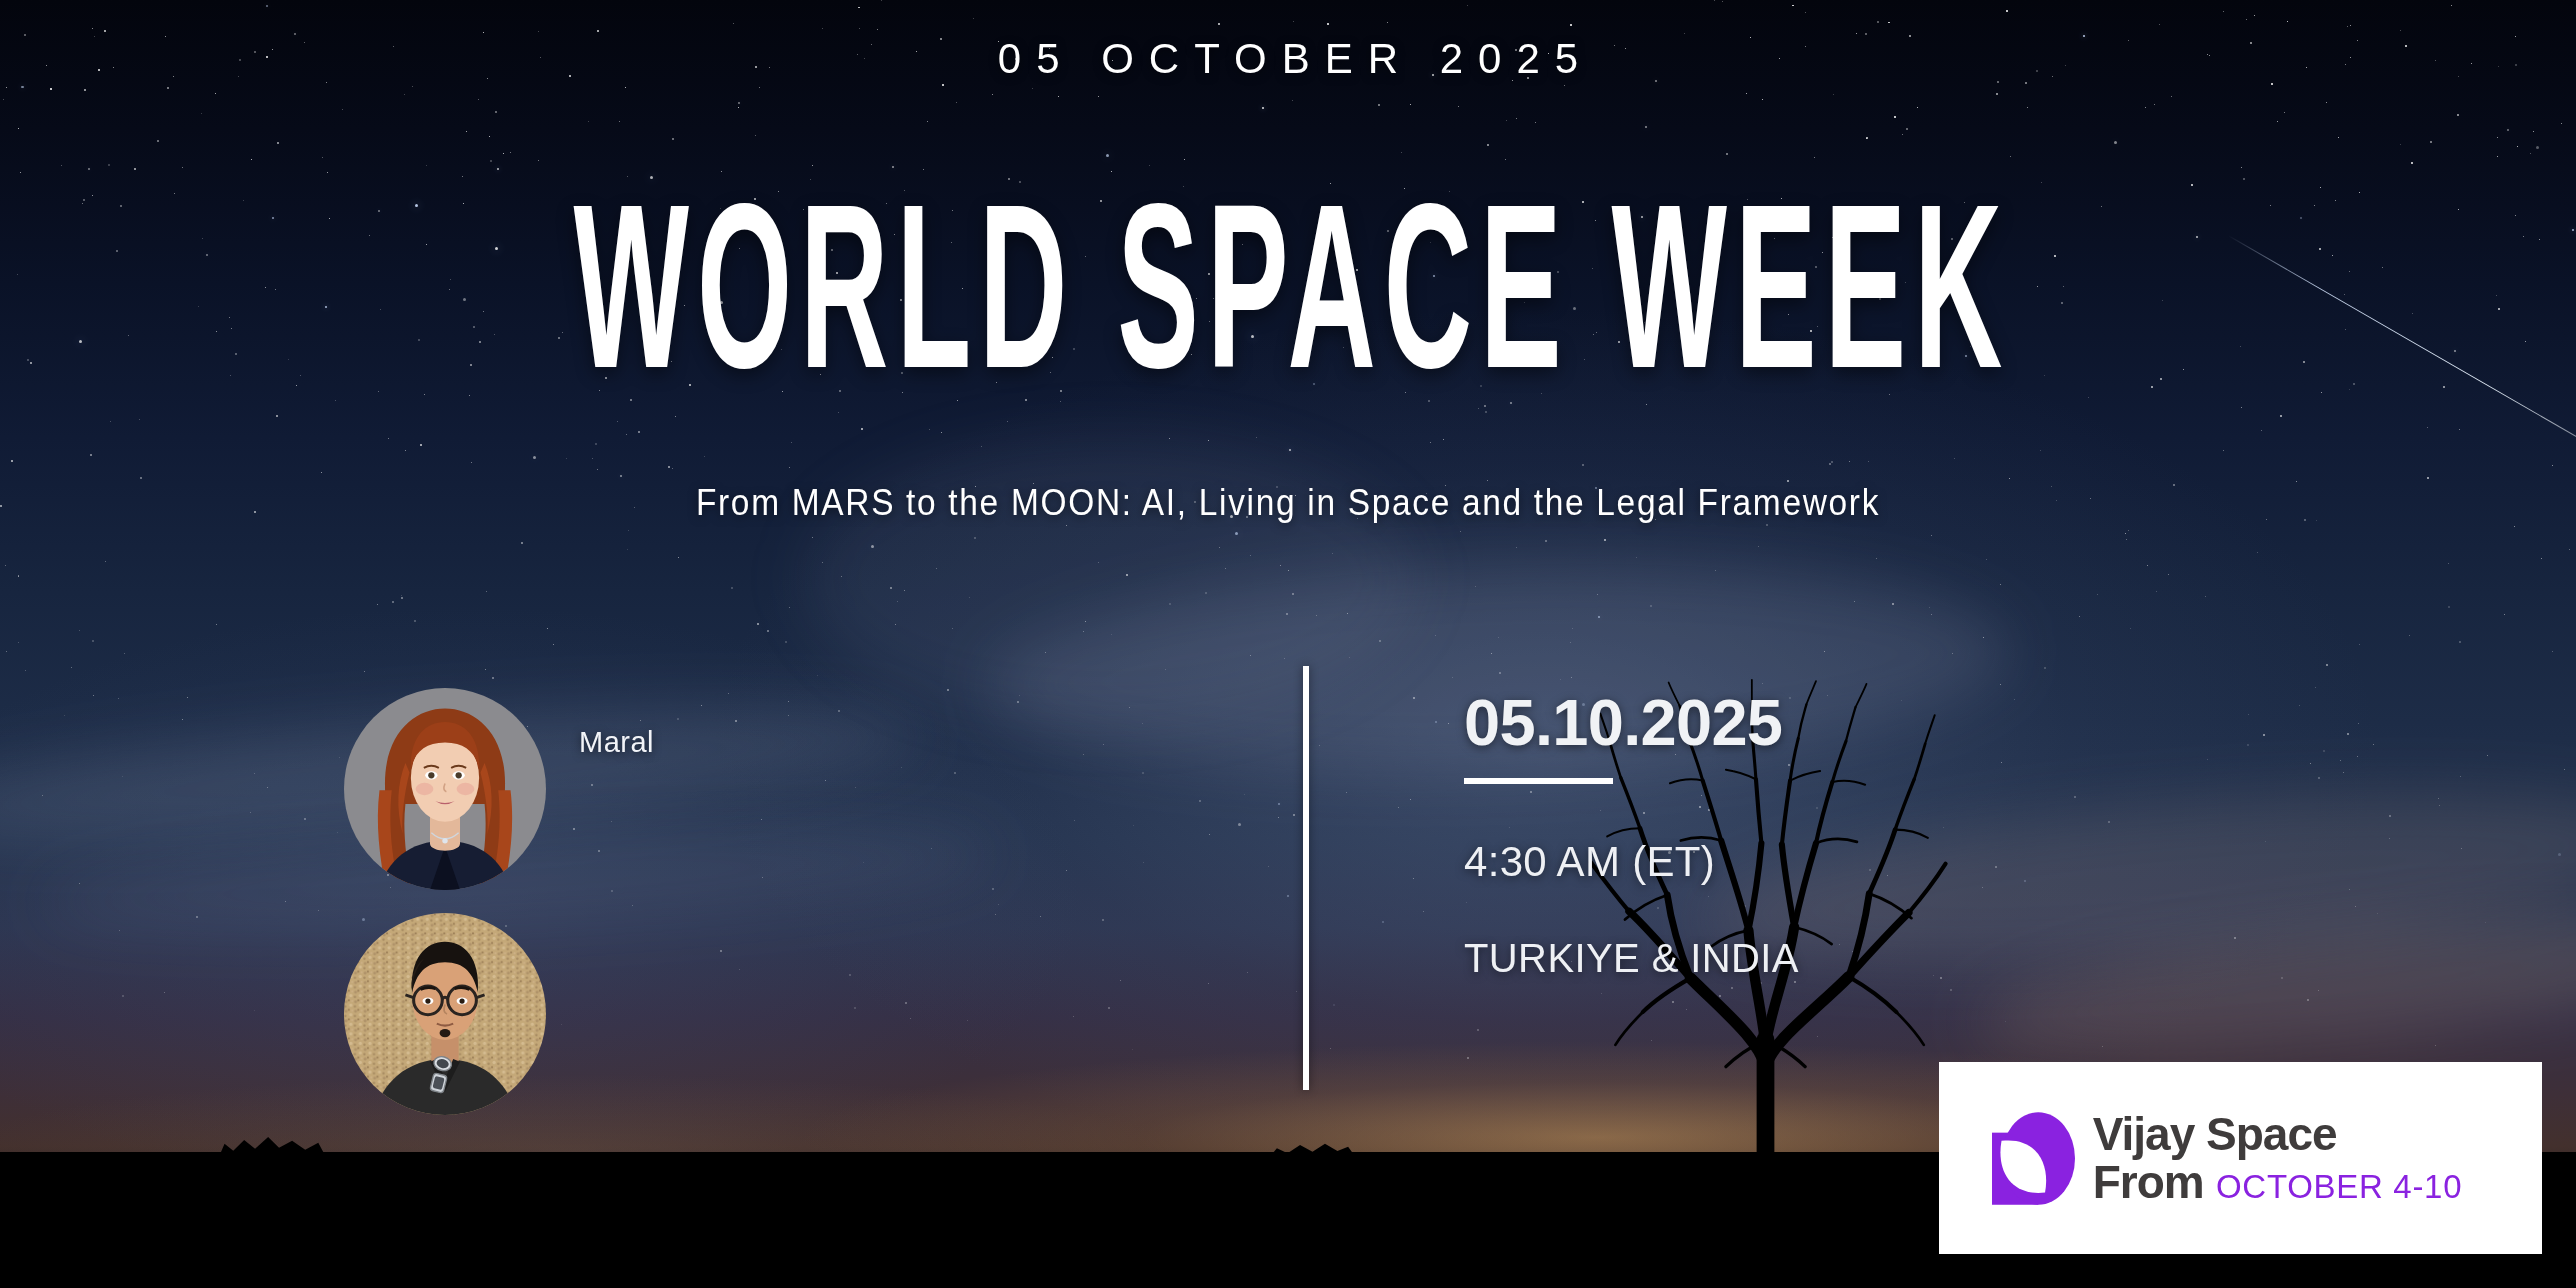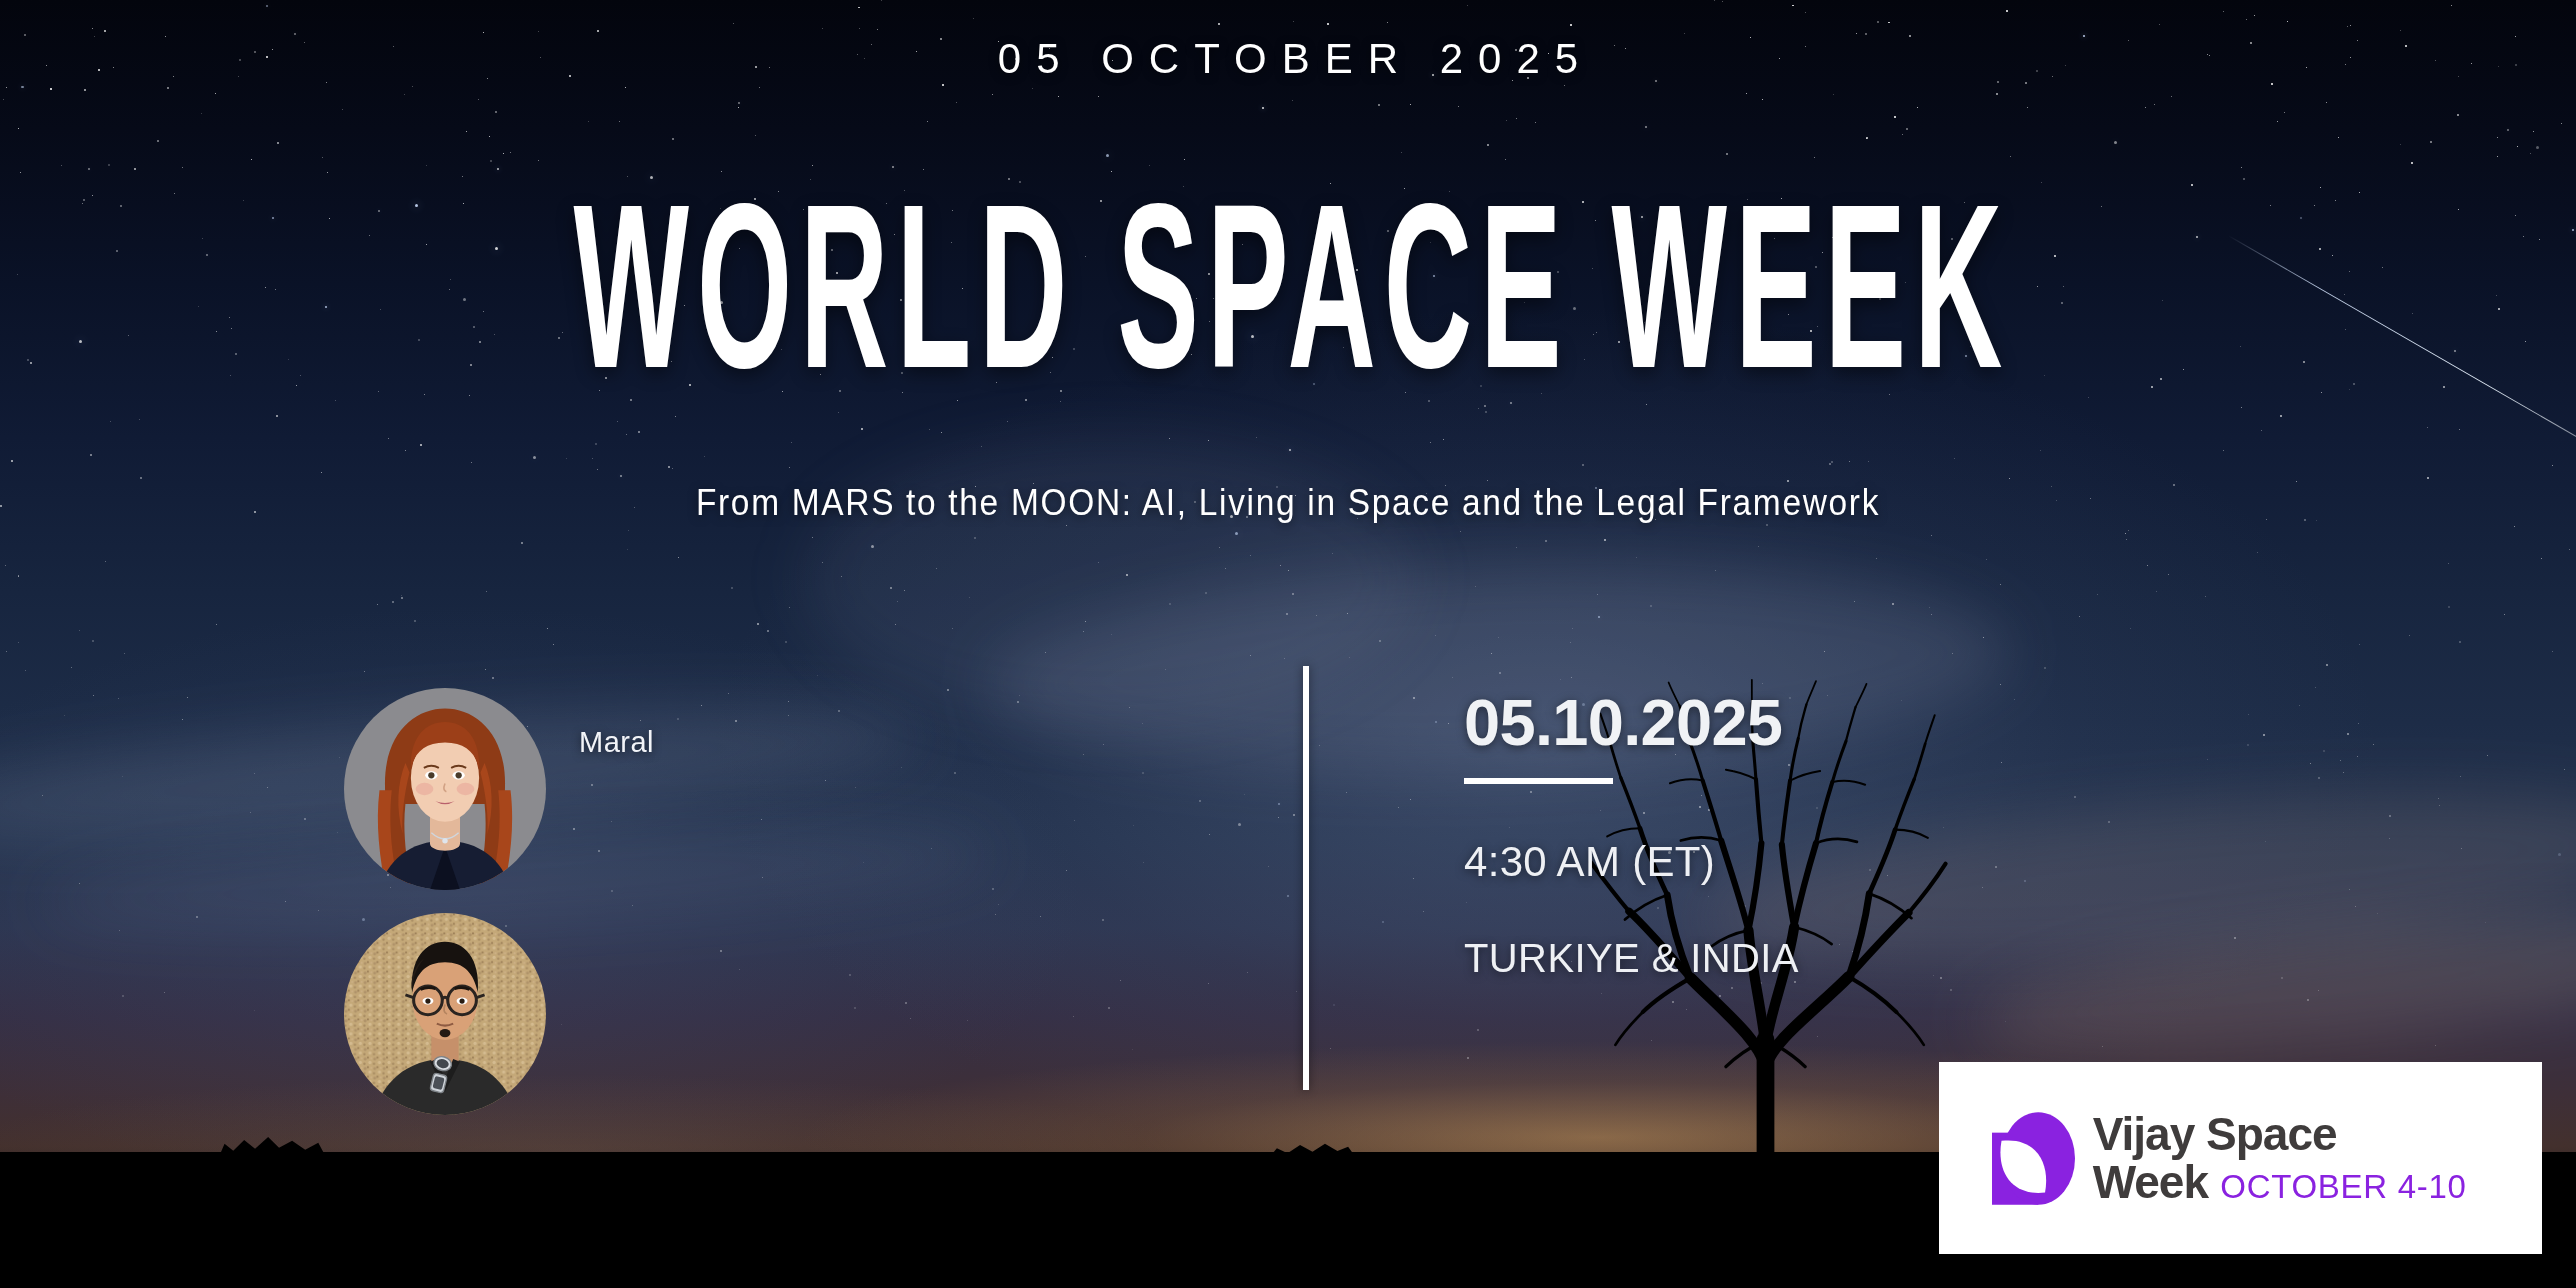--- a/index.html
+++ b/index.html
@@ -1294,20 +1294,20 @@
     <div class="logo-mark">
       <svg viewBox="0 0 122 136">
         <rect x="0" y="30" width="68" height="106" fill="#8A22E0"></rect>
         <ellipse cx="68" cy="68" rx="54" ry="68" fill="#8A22E0"></ellipse>
         <path d="M14 42 C64 36 86 74 78 118 C28 124 6 86 14 42 Z" fill="#ffffff"></path>
       </svg>
     </div>
     <div class="logo-words">
       <div class="logo-line1">Vijay Space</div>
       <div class="logo-line2">
-        <span class="logo-week">Week</span>
+        <span class="logo-week">From</span>
         <span class="logo-oct">OCTOBER 4-10</span>
       </div>
     </div>
   </div>
 
 </div>
 
 
 </body></html>

